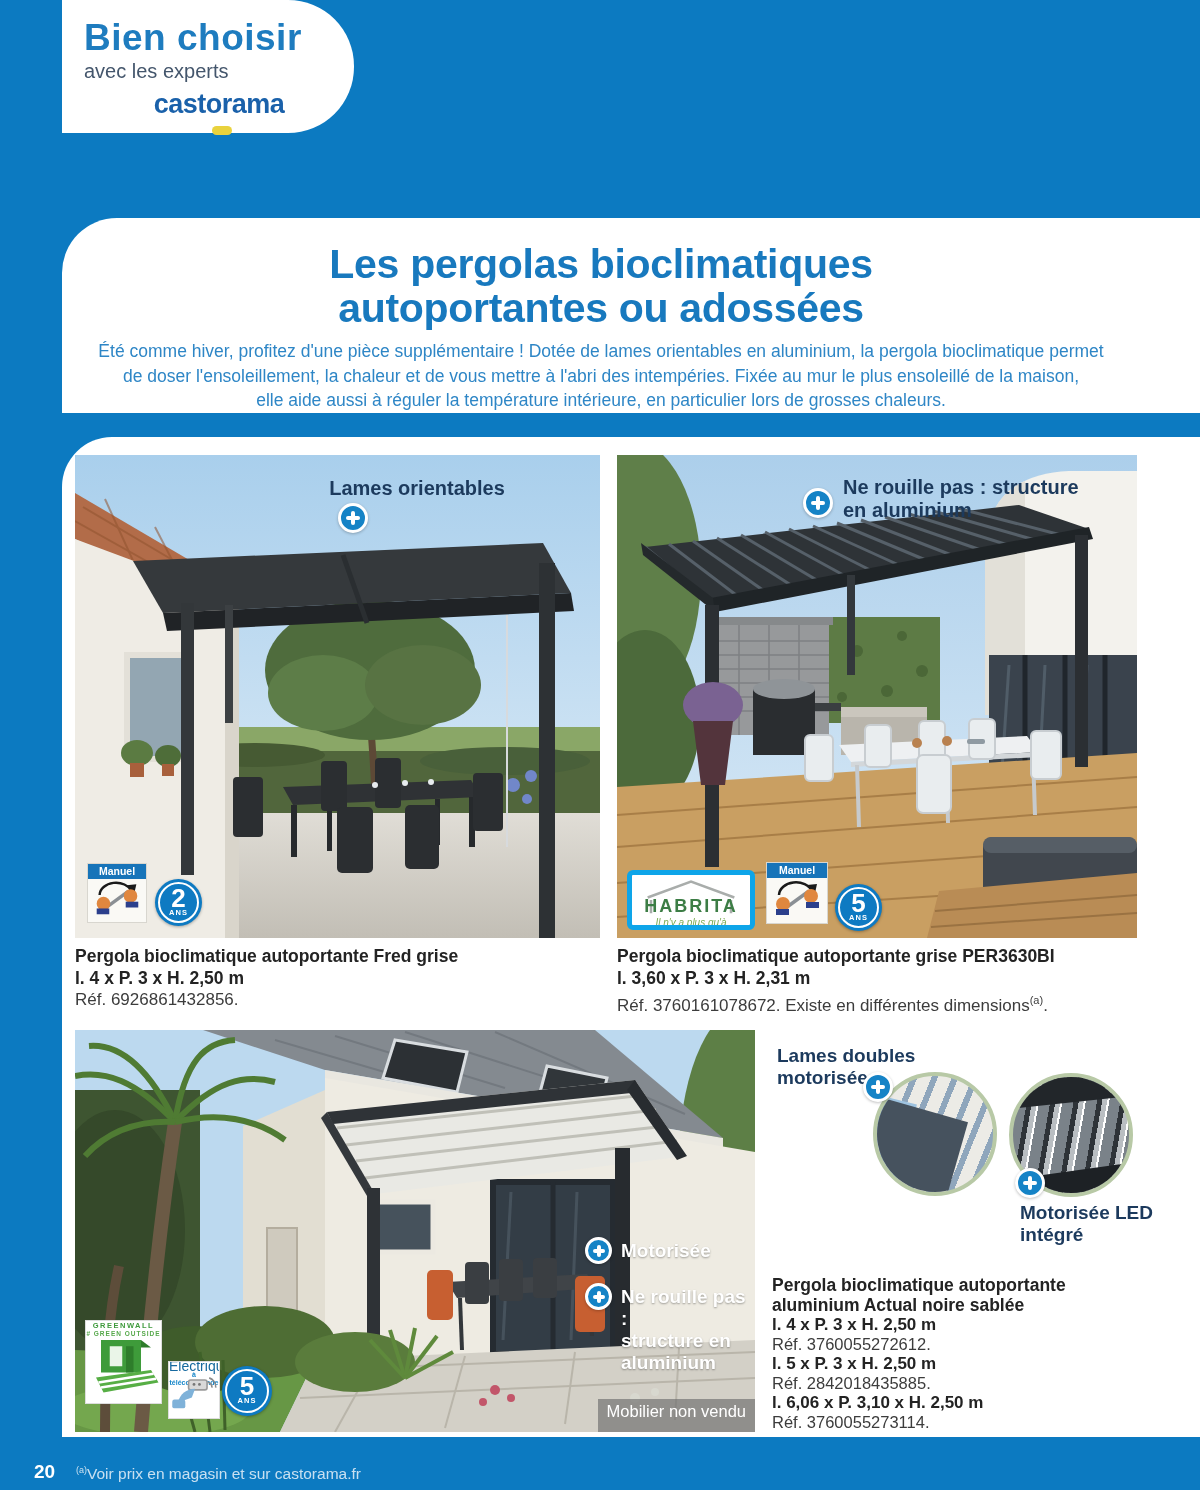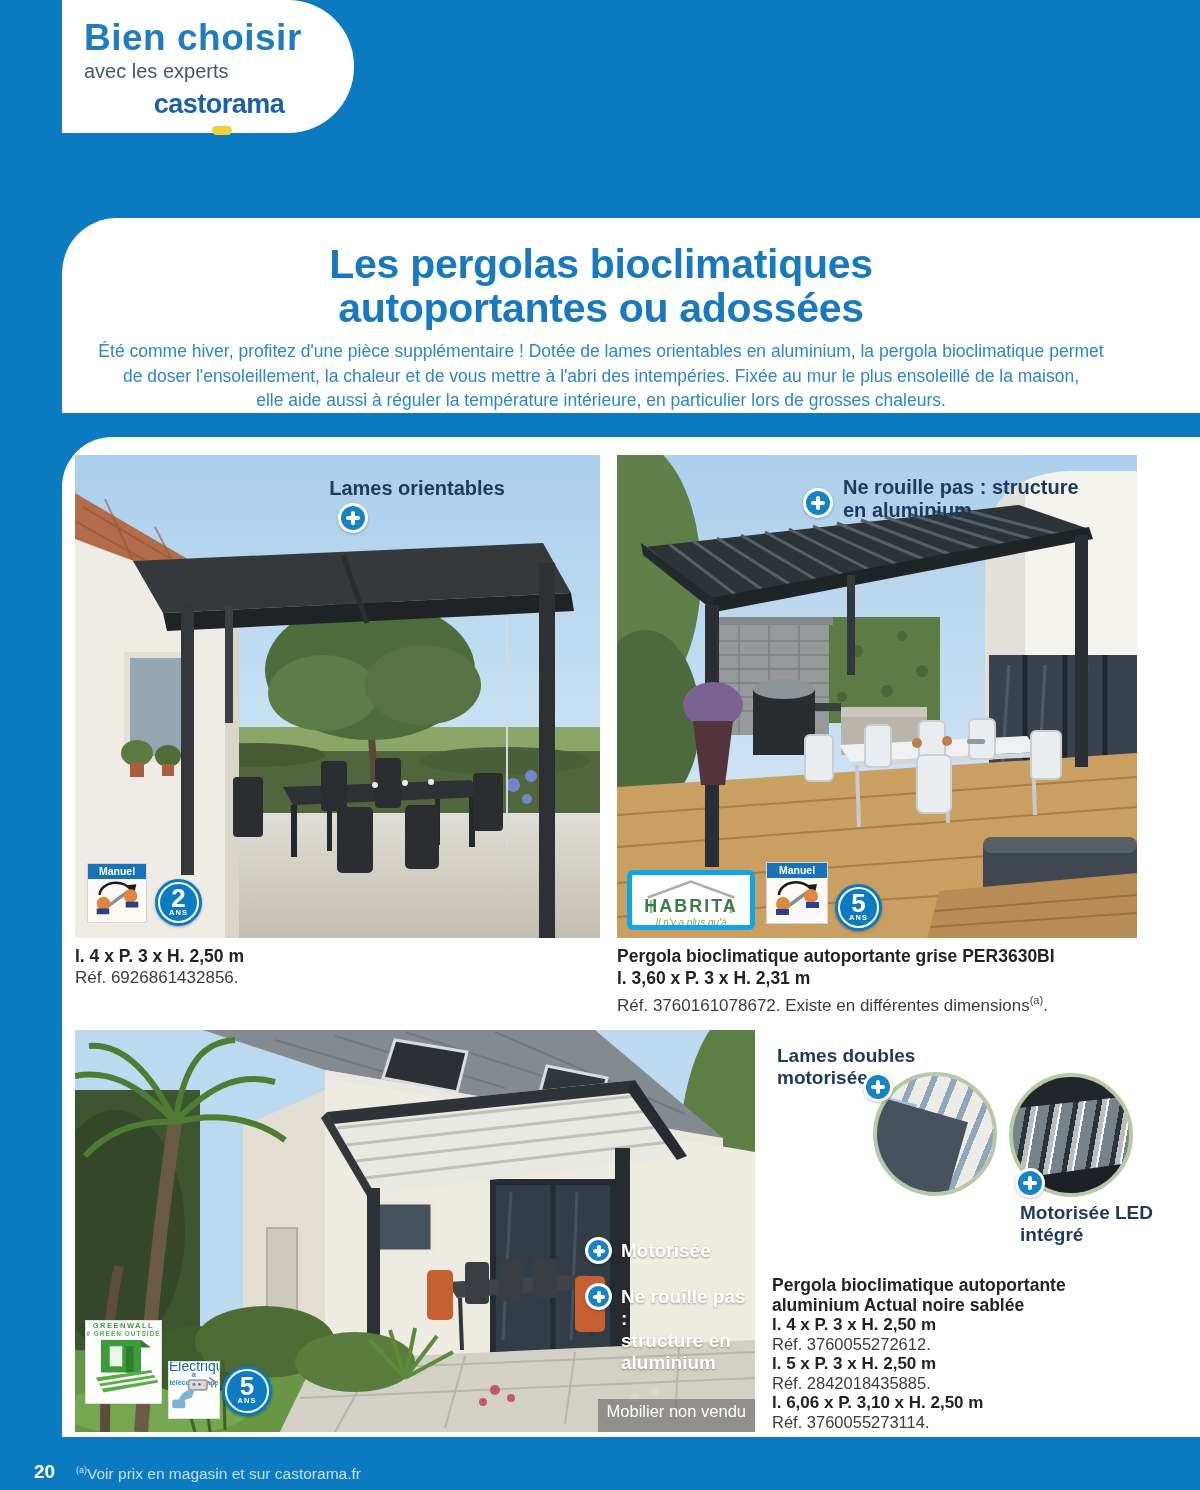--- a/index.html
+++ b/index.html
@@ -357,20 +357,21 @@
       <div class="strip">Manuel</div>
     </div>
     <div class="warranty" style="left:218px;top:429px;width:47px;height:47px;">
       <span class="ring"></span>
       <span class="num">5</span>
       <span class="unit">ANS</span>
     </div>
   </div>
 
   <div class="caption" style="left:75px;top:945px;width:530px;">
+    <div class="cap-name">Pergola bioclimatique autoportante Fred grise</div>
     <div class="cap-dims">l. 4 x P. 3 x H. 2,50 m</div>
     <div class="cap-ref">Réf. 6926861432856.</div>
   </div>
   <div class="caption" style="left:617px;top:945px;width:560px;">
     <div class="cap-name">Pergola bioclimatique autoportante grise PER3630BI</div>
     <div class="cap-dims">l. 3,60 x P. 3 x H. 2,31 m</div>
     <div class="cap-ref"><span>Réf. 3760161078672. Existe en différentes dimensions</span><sup>(a)</sup><span>.</span></div>
   </div>
 
   <div class="photo" id="photo3">

